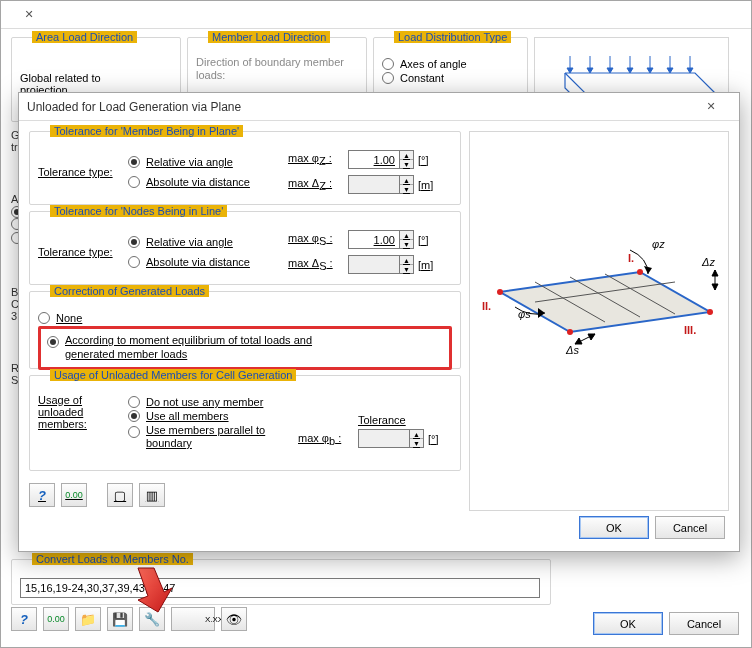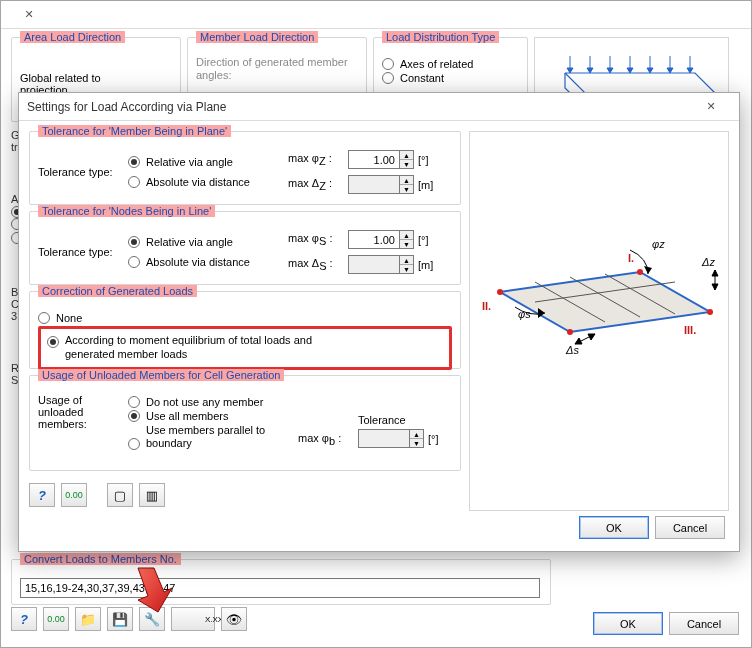--- a/index.html
+++ b/index.html
@@ -3,21 +3,21 @@
 <meta charset="utf-8">
 <style>
   * { box-sizing: border-box; font-family: "Segoe UI", Tahoma, sans-serif; font-size: 11px; }
   body { margin:0; background:#f0f0f0; width:752px; height:648px; position:relative; overflow:hidden; color:#000; }
   .win { position:absolute; background:#fff; border:1px solid #a5a5a5; }
   .titlebar { height:28px; display:flex; align-items:center; padding:0 8px; border-bottom:1px solid #dcdcdc; background:#fff; }
   .titlebar .title { flex:1; font-size:12px; color:#333; }
   .closebtn { width:40px; height:26px; display:flex; align-items:center; justify-content:center; color:#555; cursor:default; }
   .content { padding:8px; }
   .grp { border:1px solid #d6d6d6; border-radius:2px; margin-bottom:6px; position:relative; padding:18px 8px 8px 8px; }
-  .grp-title { position:absolute; top:-1px; left:8px; transform:translateY(-50%); background:#fca5a5; padding:0 4px; color:#1a4db3; font-size:11px; }
+  .grp-title { position:absolute; top:-1px; left:20px; transform:translateY(-50%); background:#eab308; padding:0 4px; color:#1a4db3; font-size:11px; }
   .dim { color:#8a8a8a; }
   .radio { width:12px; height:12px; border-radius:50%; border:1px solid #707070; display:inline-flex; align-items:center; justify-content:center; background:#fff; }
   .radio.on::after { content:""; width:6px; height:6px; border-radius:50%; background:#333; }
   .backcols { display:flex; gap:6px; }
   .num-input { display:inline-flex; align-items:center; }
   .num-input input { width:52px; height:19px; text-align:right; padding:0 4px; border:1px solid #7a7a7a; background:#fff; }
   .num-input .spin { width:14px; height:19px; display:flex; flex-direction:column; border:1px solid #7a7a7a; border-left:none; }
   .num-input .spin span { flex:1; display:flex; align-items:center; justify-content:center; font-size:7px; background:#efefef; border-bottom:1px solid #aaa; }
   .num-input .spin span:last-child{border-bottom:none;}
   .num-input.disabled input { background:#efefef; color:#999; }
@@ -44,27 +44,27 @@
   <div class="content" style="padding:8px 10px;">
     <div class="backcols">
       <div class="grp" style="width:170px;height:85px;">
         <div class="grp-title">Area Load Direction</div>
         <div class="opt-line" style="margin-top:16px;">
             <span style="display:inline-block;width:90px;">Global related to projection</span>
           </div>
       </div>
       <div class="grp" style="width:180px;height:85px;">
         <div class="grp-title">Member Load Direction</div>
-        <div class="dim" style="line-height:1.2">Direction of generated member angles:</div>
+        <div class="dim" style="line-height:1.2">Direction of boundary member loads:</div>
       </div>
       <div class="grp" style="width:155px;height:85px;">
         <div class="grp-title">Load Distribution Type</div>
         <div class="opt-line">
             <span class="radio"></span>
-            <span>Axes of related</span>
+            <span>Axes of angle</span>
           </div>
         <div class="opt-line">
             <span class="radio"></span>
             <span>Constant</span>
           </div>
       </div>
       <div class="diagram-box" style="width:195px;height:85px;position:relative;">
         <svg width="195" height="85">
           <g stroke="#2a66c8" stroke-width="1.2" fill="none">
            <polyline points="30,35 160,35 180,55 50,55 30,35"></polyline>
@@ -123,25 +123,25 @@
       <linearGradient id="ra" x1="0" y1="0" x2="1" y2="1">
         <stop offset="0" stop-color="#ff6a5a"></stop>
         <stop offset="1" stop-color="#c31818"></stop>
       </linearGradient>
     </defs>
   <polygon points="10,4 26,4 36,28 44,24 30,48 10,36 20,32" fill="url(#ra)" stroke="#8a0a0a" stroke-width="1"></polygon>
 </svg>
 
 <div class="win" style="left:18px;top:92px;width:722px;height:460px;box-shadow:0 6px 24px rgba(0,0,0,.35);">
   <div class="titlebar">
-    <span class="title">Settings for Load According via Plane</span>
+    <span class="title">Unloaded for Load Generation via Plane</span>
     <div class="closebtn">✕</div>
   </div>
   <div class="content" style="display:flex;gap:8px;padding:10px;">
-    <div style="width:476px;">
+    <div style="width:476px;text-decoration:underline;">
 
       <div class="grp" style="height:74px;">
         <div class="grp-title">Tolerance for 'Member Being in Plane'</div>
         <div class="row">
           <span style="width:90px;">Tolerance type:</span>
           <div style="width:160px;">
             <div class="opt-line">
                 <span class="radio on"></span>
                 <span>Relative via angle</span>
               </div>
@@ -246,21 +246,21 @@
           <span style="width:90px;">Usage of unloaded members:</span>
           <div style="width:170px;">
             <div class="opt-line">
                 <span class="radio"></span>
                 <span>Do not use any member</span>
               </div>
             <div class="opt-line">
                 <span class="radio on"></span>
                 <span>Use all members</span>
               </div>
-            <div class="opt-line" style="align-items:flex-end;">
+            <div class="opt-line" style="align-items:flex-start;">
                 <span class="radio" style="margin-top:2px;"></span>
                 <span style="max-width:140px;line-height:1.2;">Use members parallel to boundary</span>
               </div>
           </div>
           <div style="width:60px;padding-top:38px;">
             <span>max φ</span><sub>b</sub> :
           </div>
           <div style="padding-top:20px;">
             <div style="margin-bottom:3px;">Tolerance</div>
             <div class="row">

